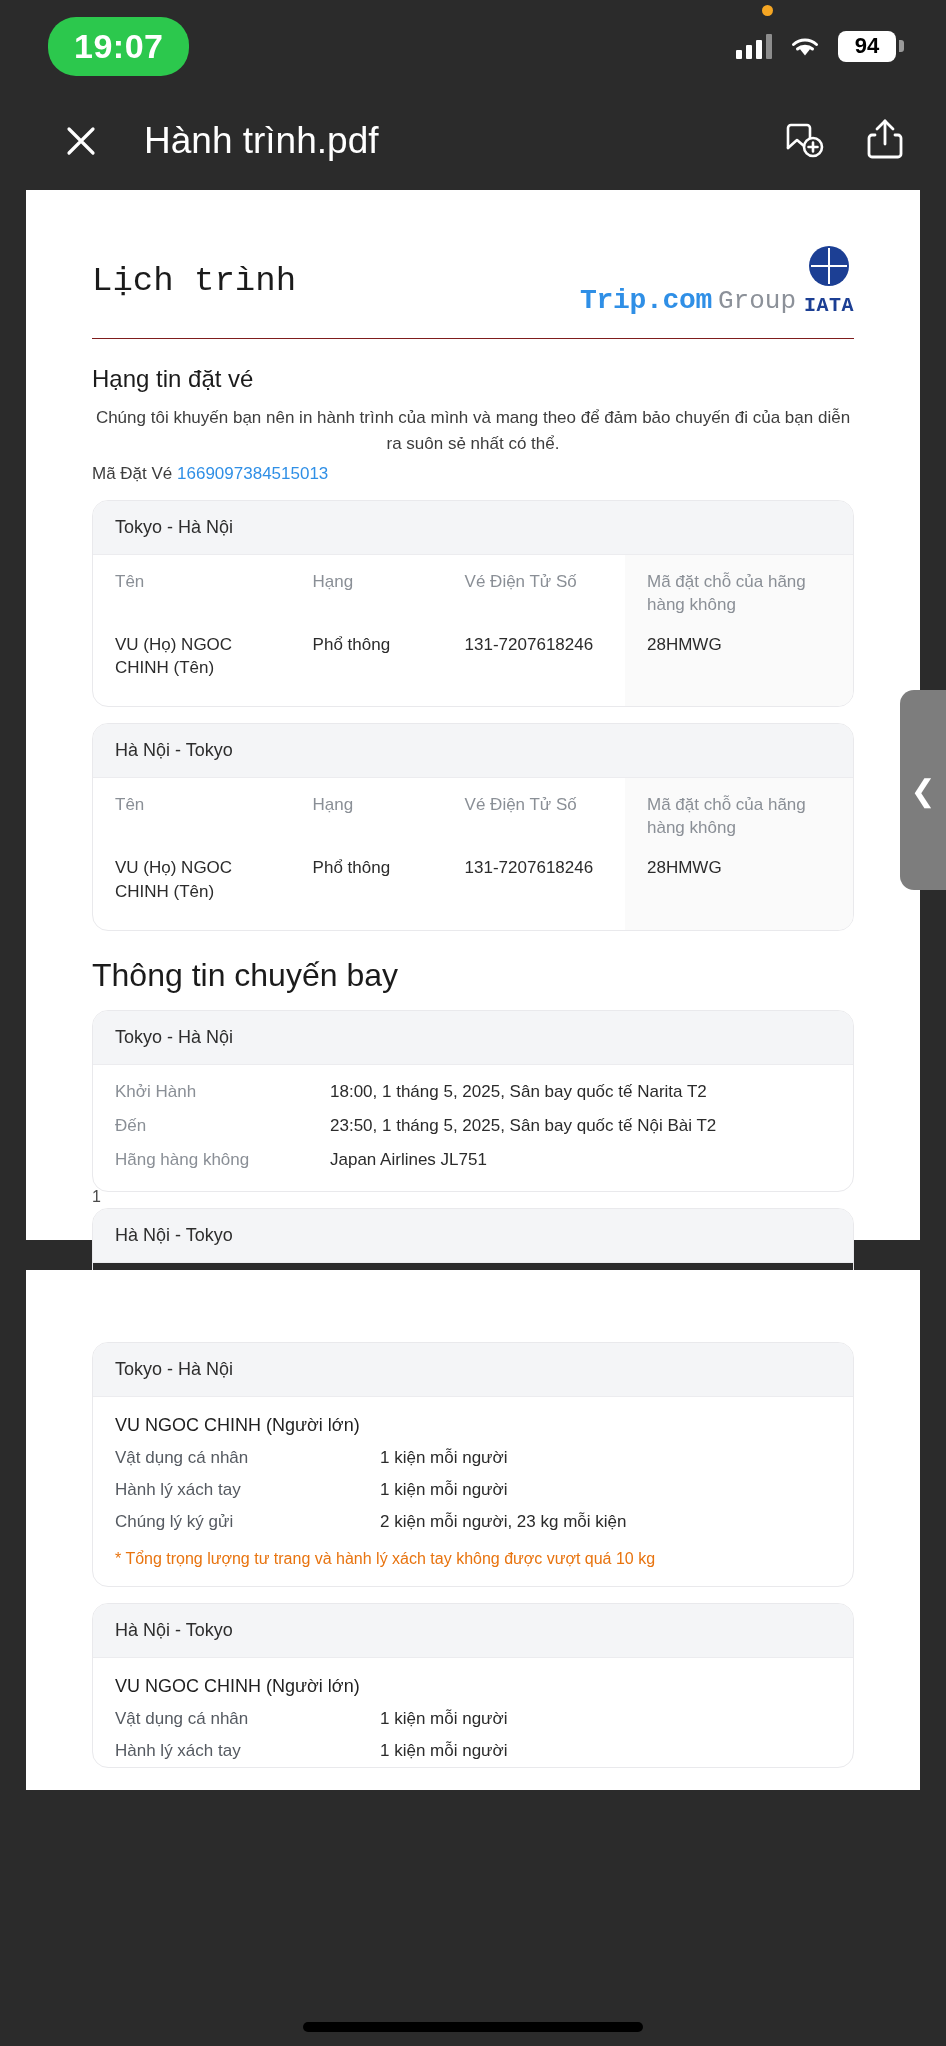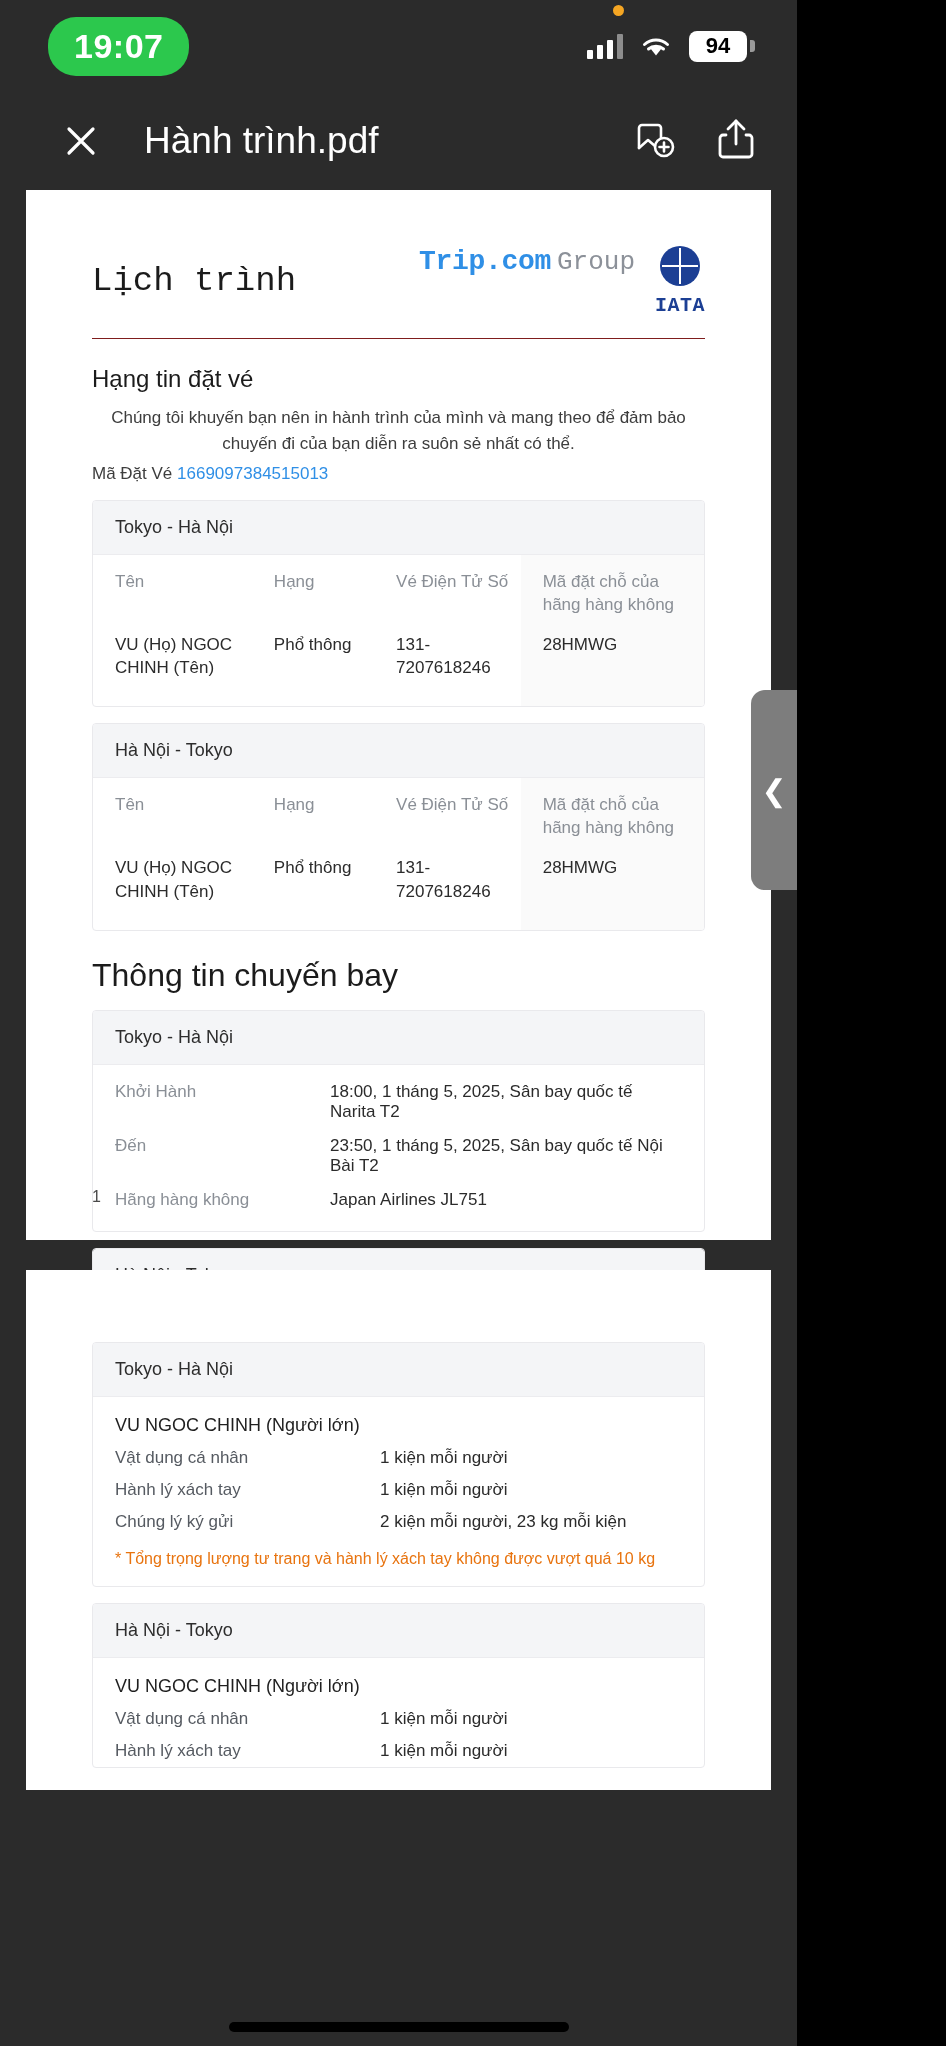--- a/index.html
+++ b/index.html
@@ -5,21 +5,21 @@
   * { box-sizing: border-box; margin: 0; padding: 0; }
   html, body {
     width: 946px;
     height: 2046px;
     background: #000;
     font-family: "Liberation Sans", sans-serif;
     overflow: hidden;
   }
   .screen {
     position: relative;
-    width: 797px;
+    width: 946px;
     height: 2046px;
     background: #f0abfc;
   }
 
   
   .statusbar {
     height: 92px;
     display: flex;
     align-items: center;
     justify-content: space-between;
@@ -136,22 +136,22 @@
     border-bottom: 1px solid #7f1d1d;
     font-family: Liberation Mono, monospace;
   }
   .doc-title {
     font-size: 34px;
     color: #1b1b1b;
     font-weight: normal;
   }
   .brand {
     display: flex;
-    align-items: flex-start;
-    gap: 20px;
+    align-items: flex-end;
+    gap: 8px;
   }
   .brand-trip {
     font-size: 28px;
     font-weight: bold;
     color: #2f8fe6;
     letter-spacing: -0.3px;
   }
   .brand-group {
     font-size: 26px;
     color: #8c9199;
@@ -211,21 +211,21 @@
   .booking-line {
     font-size: 17px;
     color: #3d3d3d;
     margin-top: 6px;
   }
   .booking-code { color: #2f8fe6; }
 
   
   .card {
     border: 1px solid #e9e9ec;
-    border-radius: 4px;
+    border-radius: 16px;
     margin-top: 16px;
     overflow: hidden;
   }
   .card-head {
     background: #f4f5f7;
     padding: 16px 22px;
     font-size: 18px;
     color: #2d2d2d;
     border-bottom: 1px solid #ececef;
   }

